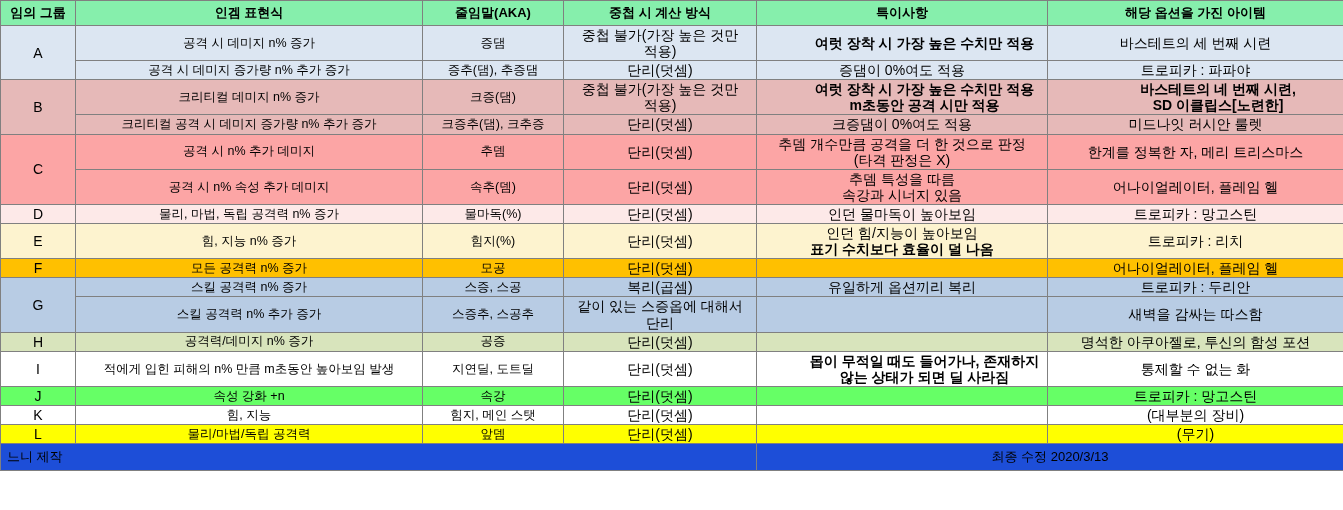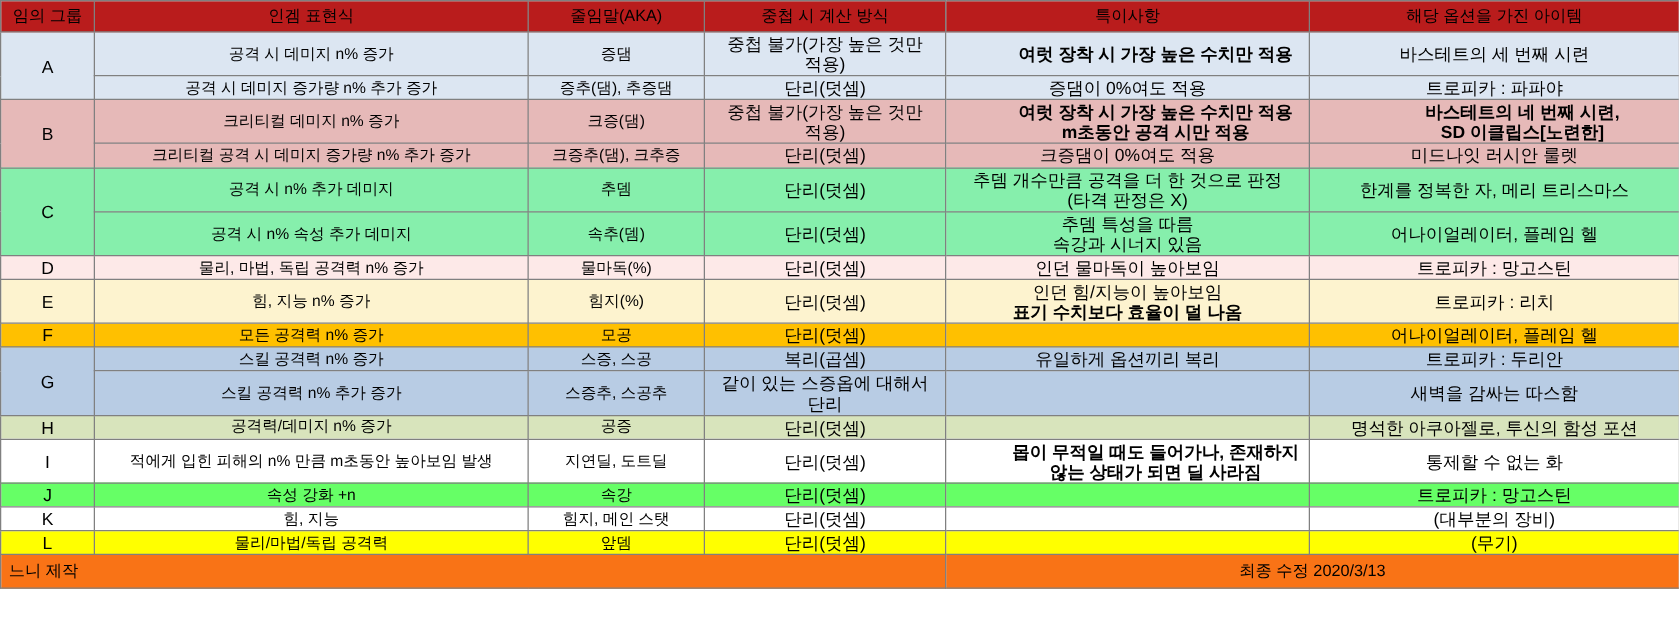--- a/index.html
+++ b/index.html
@@ -19,42 +19,42 @@
   td,th{
     border:1px solid #808080;
     text-align:center;
     vertical-align:middle;
     padding:1px 3px;
     line-height:1.15;
     white-space:normal;
     word-break:keep-all;
   }
   thead th{
-    background:#b91c1c;
-    font-weight:normal;
+    background:#86efac;
+    font-weight:bold;
     font-size:13px;
     height:22px;
   }
   .grp{font-size:14px;}
   .bold{font-weight:bold;padding-left:48px;}
   .sub{font-size:14px;}
   
   .c-a{background:#dce6f2;}
   .c-b{background:#e6b9b8;}
-  .c-c{background:#86efac;}
+  .c-c{background:#fca5a5;}
   .c-d{background:#fde9e8;}
   .c-e{background:#fdf3cf;}
   .c-f{background:#ffc000;}
   .c-g{background:#b8cce4;}
   .c-h{background:#d8e4bc;}
   .c-i{background:#ffffff;}
   .c-j{background:#66ff66;}
   .c-k{background:#ffffff;}
   .c-l{background:#ffff00;}
-  .foot td{background:#f97316;height:24px;font-size:13px;}
+  .foot td{background:#1d4ed8;height:24px;font-size:13px;}
   .foot .left{text-align:left;padding-left:6px;}
 </style>
 </head>
 <body>
 
 <table>
   <colgroup>
     <col style="width:75px">
     <col style="width:347px">
     <col style="width:141px">

